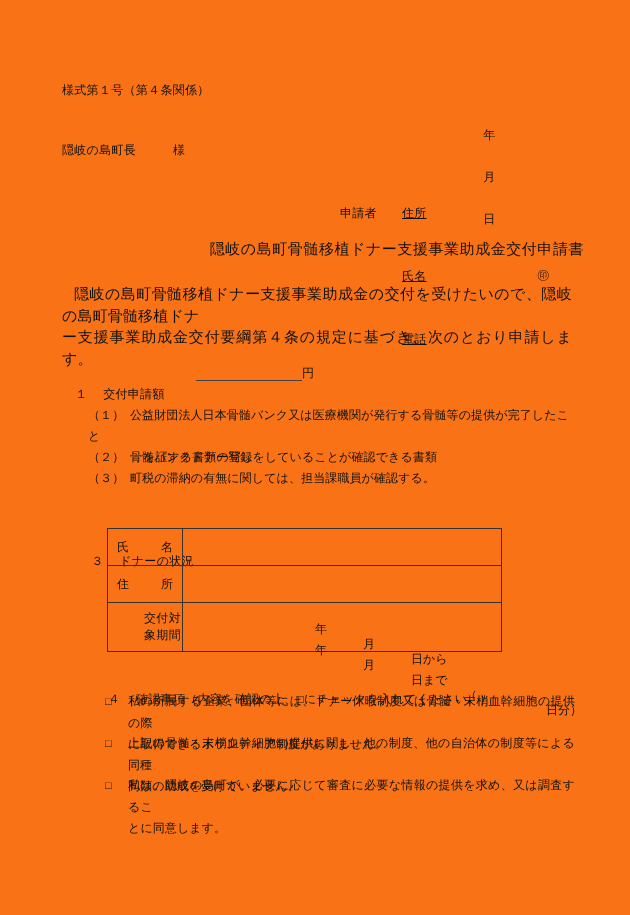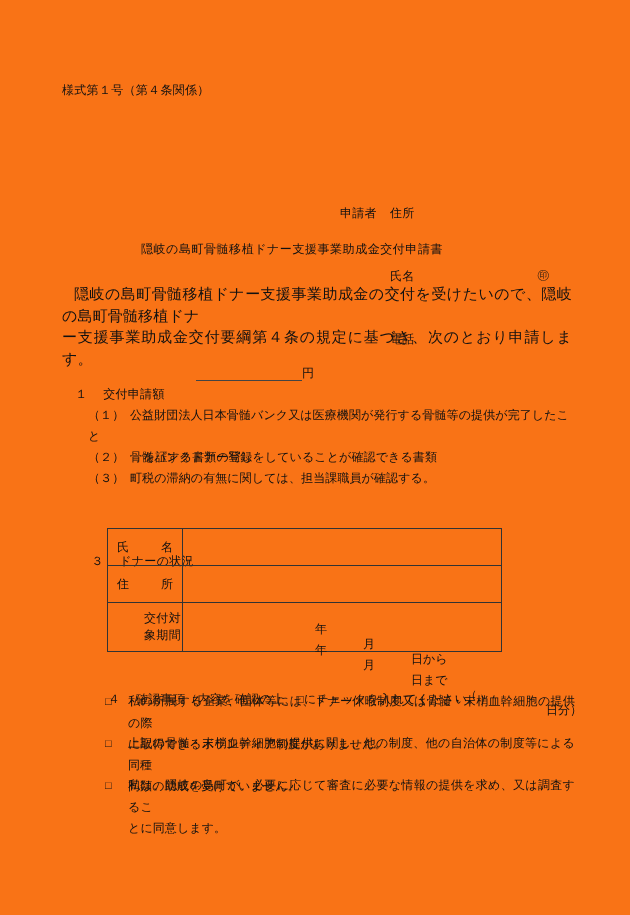--- a/index.html
+++ b/index.html
@@ -44,29 +44,29 @@
 
   
   #applicant { left: 340px; top: 161px; }
   .app-row {
     display: block;
     height: 21px;
     position: relative;
     white-space: pre;
   }
   .app-label   { position: absolute; left: 0;   top: 0; }
-  .app-field   { position: absolute; left: 50px; top: 0; }
+  .app-field   { position: absolute; left: 62px; top: 0; text-decoration: underline; }
   .app-seal    { position: absolute; left: 197px; top: -1px; font-size: 12.5px;}
 
   
   #doc-title {
     left: 0; top: 239px;
     width: 584px;
-    text-align: center;
-    font-size: 12px;
+    text-align: right;
+    font-size: 15px;
     letter-spacing: 0.55px;
   }
 
   
   #intro {
     left: 62px; top: 284px;
     width: 510px;
     text-indent: 12px;
     text-align: justify;
     font-size: 15px;
@@ -174,21 +174,29 @@
   #chk2 { top: 733px; }
   #chk3 { top: 775px; }
 </style>
 </head>
 <body>
 
 <div id="page">
 
   <div class="abs t" id="form-no">様式第１号（第４条関係）</div>
 
-
+  <div class="abs t" id="date-line">
+    <span>年</span>
+    <span class="d-gap1"></span>
+    <span>月</span>
+    <span class="d-gap2"></span>
+    <span>日</span>
+  </div>
+
+  <div class="abs t" id="addressee">隠岐の島町長　　　様</div>
 
   <div class="abs t" id="applicant">
     <div class="app-row">
       <span class="app-label">申請者</span>
       <span class="app-field">住所</span>
     </div>
     <div class="app-row">
       <span class="app-field">氏名</span>
       <span class="app-seal">㊞</span>
     </div>

